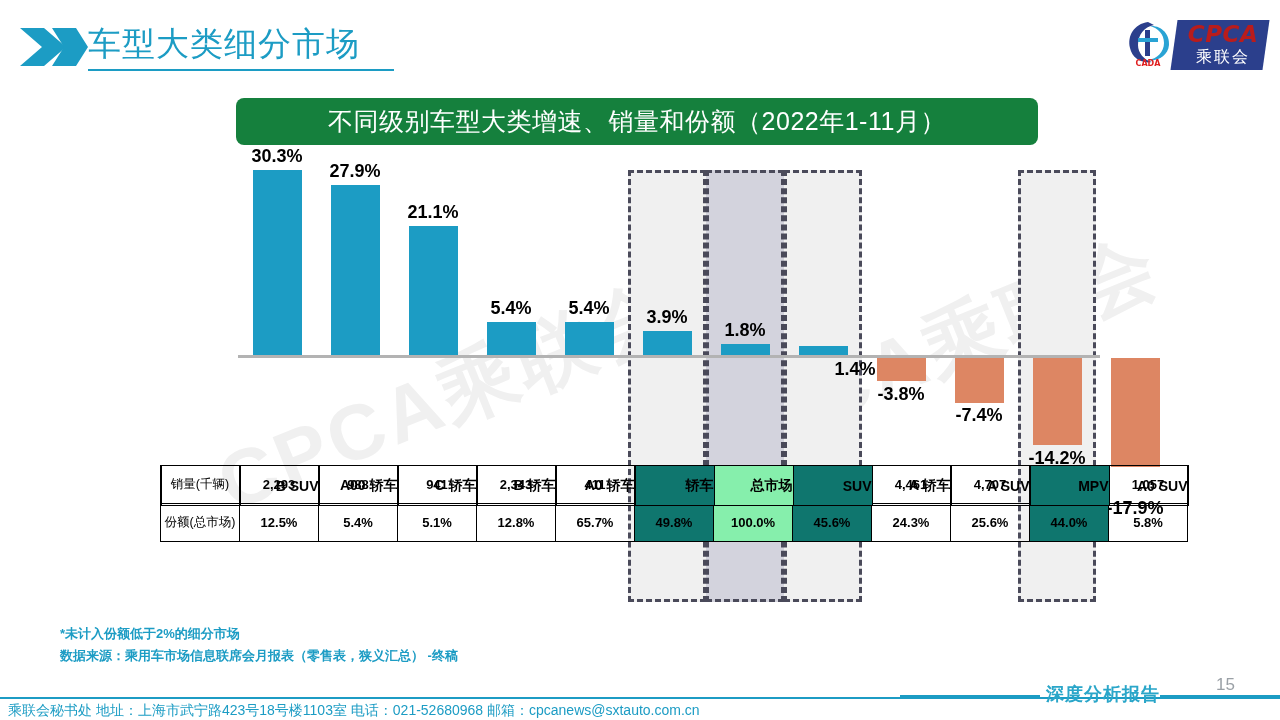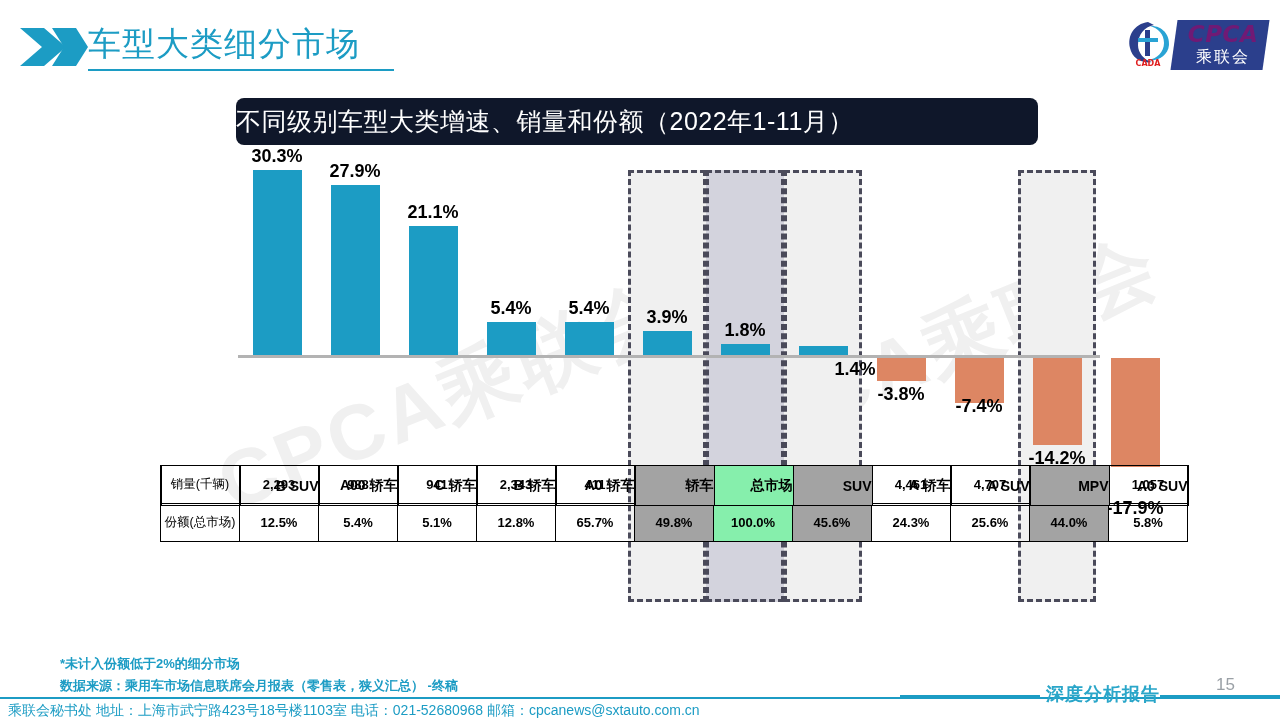--- a/index.html
+++ b/index.html
@@ -20,34 +20,34 @@
     font-size:33px;line-height:44px;font-weight:400;color:#1c9cc4;
     letter-spacing:1px;white-space:nowrap;
   }
   .hdr-uline{position:absolute;left:88px;top:69px;width:306px;height:2px;background:#1c9cc4;}
 
   
   .logo{position:absolute;right:14px;top:14px;width:142px;height:62px;}
   .logo-mark{position:absolute;left:0;top:4px;width:48px;height:54px;}
   .logo-box{position:absolute;left:50px;top:6px;width:92px;height:50px;background:#2b3f8c;
             transform:skewX(-8deg);}
-  .logo-cpca{position:absolute;left:56px;top:6px;width:86px;height:28px;color:#701a75;
+  .logo-cpca{position:absolute;left:56px;top:6px;width:86px;height:28px;color:#b91c1c;
              font-size:23px;font-weight:bold;font-style:italic;letter-spacing:.5px;
              line-height:28px;text-align:center;font-family:"DejaVu Sans",sans-serif;}
   .logo-cn{position:absolute;left:56px;top:32px;width:86px;height:22px;color:#ffffff;
            font-size:16px;line-height:22px;text-align:center;letter-spacing:2px;}
   .logo-cada{position:absolute;left:2px;top:44px;width:44px;height:12px;color:#e02020;
              font-size:8px;font-weight:bold;text-align:center;line-height:12px;
              font-family:"DejaVu Sans",sans-serif;}
 
   
   .chart-title{
     position:absolute;left:236px;top:98px;width:802px;height:47px;
-    background:#0f172a;border-radius:8px;
-    color:#ffffff;font-size:25px;line-height:47px;text-align:left;
+    background:#15803d;border-radius:8px;
+    color:#ffffff;font-size:25px;line-height:47px;text-align:center;
     letter-spacing:.5px;white-space:nowrap;
   }
 
   
   .plot{position:absolute;left:160px;top:160px;width:940px;height:300px;}
   .zeroline{position:absolute;left:78px;top:195px;width:862px;height:3px;background:#b3b3b3;}
 
   .hl{position:absolute;top:10px;height:432px;box-sizing:border-box;
       border:3px dashed #4a4a5a;}
   .hl.light{background:#f0f0f0;}
@@ -80,25 +80,25 @@
     text-align:center;vertical-align:middle;
     font-size:13px;font-weight:bold;color:#000000;
     height:37px;padding:0;
   }
   table.grid td.rowhdr{
     width:78px;font-size:12.5px;font-weight:normal;
   }
   table.grid td.col{width:78px;}
   table.grid tr.hdr td{height:39px;font-size:14px;text-align:right;}
   table.grid tr.hdr td.rowhdr{border-top-color:#000;}
-  td.shade-light{background:#a3a3a3;}
+  td.shade-light{background:#0f766e;}
   td.shade-dark{background:#86efac;}
 
   
-  .notes{position:absolute;left:60px;top:653px;color:#1c9cc4;
+  .notes{position:absolute;left:60px;top:623px;color:#1c9cc4;
          font-size:13px;font-weight:bold;line-height:22px;}
 
   
   .foot-rule{position:absolute;left:0;top:697px;width:1280px;height:2px;background:#1c9cc4;}
   .foot-txt{position:absolute;left:8px;top:701px;color:#1c9cc4;font-size:14px;
             line-height:19px;white-space:nowrap;}
   .foot-line-l{position:absolute;left:900px;top:695px;width:140px;height:2px;background:#1c9cc4;}
   .foot-rep{position:absolute;left:1046px;top:682px;color:#2aa6c9;font-size:18px;
             font-family:"Liberation Serif",serif;font-weight:bold;letter-spacing:1px;}
   .foot-line-r{position:absolute;left:1160px;top:695px;width:120px;height:2px;background:#1c9cc4;}
@@ -157,21 +157,21 @@
         <div class="blabel" style="left: 383px; top: 138.06px;">5.4%</div>
         <div class="bar pos" style="left: 482.5px; height: 23.79px; top: 171.21px;"></div>
         <div class="blabel" style="left: 461px; top: 147.21px; text-align: center;">3.9%</div>
         <div class="bar pos" style="left: 560.5px; height: 10.98px; top: 184.02px;"></div>
         <div class="blabel" style="left: 539px; top: 160.02px;">1.8%</div>
         <div class="bar pos" style="left: 638.5px; height: 8.54px; top: 186.46px;"></div>
         <div class="blabel" style="left: 649px; top: 162.46px; margin-top: 37px;">1.4%</div>
         <div class="bar neg" style="left: 716.5px; height: 23.18px; top: 198px;"></div>
         <div class="blabel" style="left: 695px; top: 224.18px;">-3.8%</div>
         <div class="bar neg" style="left: 794.5px; height: 45.14px; top: 198px;"></div>
-        <div class="blabel" style="left: 773px; top: 236px;">-7.4%</div>
+        <div class="blabel" style="left: 773px; top: 245px;">-7.4%</div>
         <div class="bar neg" style="left: 872.5px; height: 86.62px; top: 198px;"></div>
         <div class="blabel" style="left: 851px; top: 287.62px;">-14.2%</div>
         <div class="bar neg" style="left: 950.5px; height: 109.19px; top: 198px;"></div>
         <div class="blabel" style="left: 929px; top: 310.19px; margin-top: 28px;">-17.9%</div>
       </div>
   </div>
 
   <table class="grid">
     <tbody id="tbody">
         <tr class="hdr">

